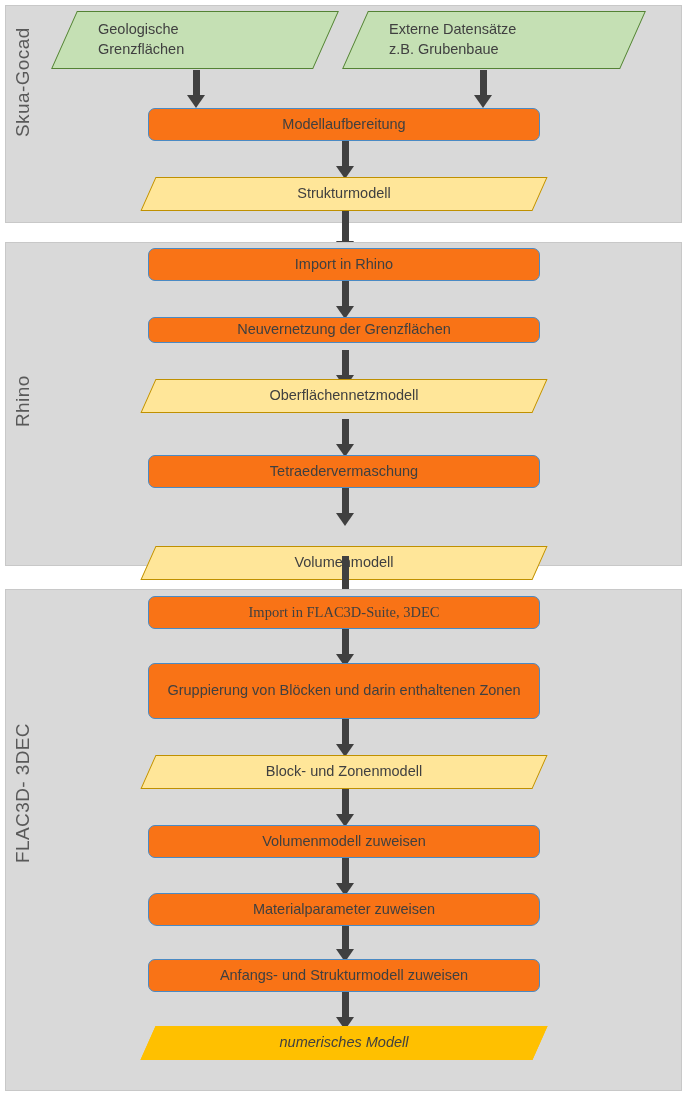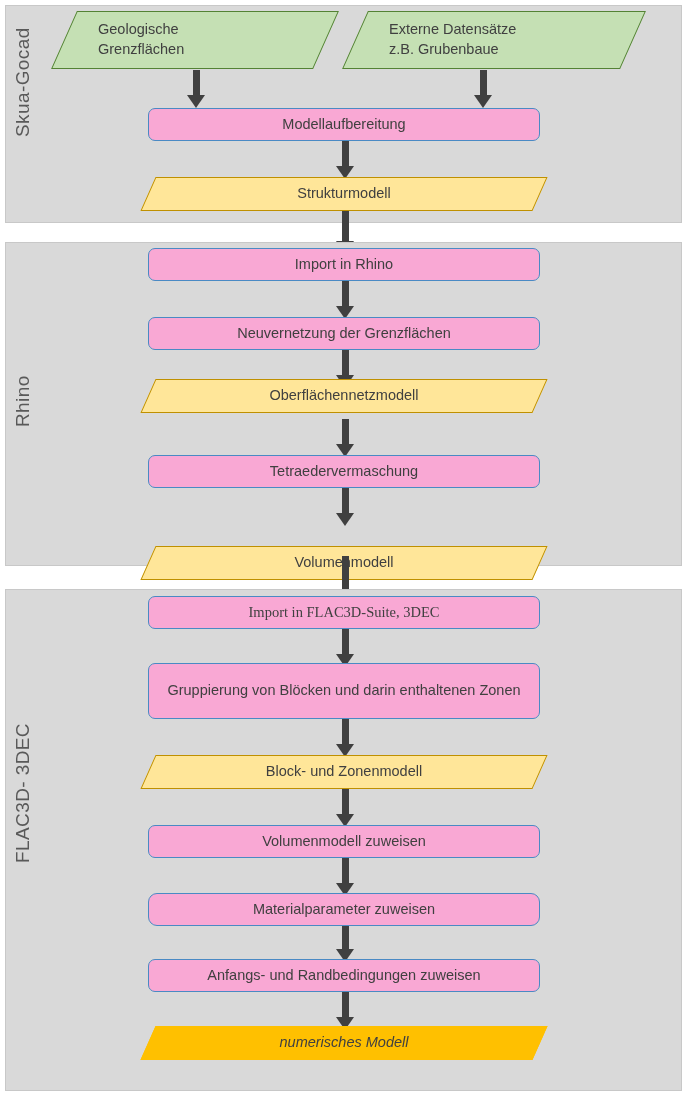--- a/index.html
+++ b/index.html
@@ -55,21 +55,21 @@
     font-size: 14.5px;
     line-height: 1.35;
   }
   .node .node-text {
     width: 100%;
     display: block;
   }
 
   
   .proc {
-    background: #f9a8d4;
+    background: #f97316;
     border: 1px solid #4a8ac4;
     border-radius: 7px;
     justify-content: center;
     text-align: center;
     padding: 0 14px;
   }
 
   
   .para {
     background: transparent;
@@ -191,21 +191,21 @@
 
   <div class="node proc" style="left:148px; top:248px; width:392px; height:33px;justify-content:flex-end;">
     <span class="node-text">Import in Rhino</span>
   </div>
 
   <div class="arrow" style="left:335px; top:281px; width:20px; height:38px;">
     <span class="shaft" style="height:25px;"></span>
     <span class="head" style="top:25px;"></span>
   </div>
 
-  <div class="node proc" style="left:148px; top:317px; width:392px; height:33px;">
+  <div class="node proc" style="left:148px; top:317px; width:392px; height:26px;">
     <span class="node-text">Neuvernetzung der Grenzflächen</span>
   </div>
 
   <div class="arrow" style="left:335px; top:350px; width:20px; height:38px;">
     <span class="shaft" style="height:25px;"></span>
     <span class="head" style="top:25px;"></span>
   </div>
 
   <div class="node para yellow" style="left:148px; top:379px; width:392px; height:34px;">
     <span class="skew"></span>
@@ -281,21 +281,21 @@
   <div class="node proc" style="left:148px; top:893px; width:392px; height:33px;border-radius:9px;">
     <span class="node-text">Materialparameter zuweisen</span>
   </div>
 
   <div class="arrow" style="left:335px; top:926px; width:20px; height:36px;">
     <span class="shaft" style="height:23px;"></span>
     <span class="head" style="top:23px;"></span>
   </div>
 
   <div class="node proc" style="left:148px; top:959px; width:392px; height:33px;">
-    <span class="node-text">Anfangs- und Randbedingungen zuweisen</span>
+    <span class="node-text">Anfangs- und Strukturmodell zuweisen</span>
   </div>
 
   <div class="arrow" style="left:335px; top:992px; width:20px; height:38px;">
     <span class="shaft" style="height:25px;"></span>
     <span class="head" style="top:25px;"></span>
   </div>
 
   <div class="node para orange" style="left:148px; top:1026px; width:392px; height:34px;font-style:italic;">
     <span class="skew"></span>
     <span class="node-text">numerisches Modell</span>

